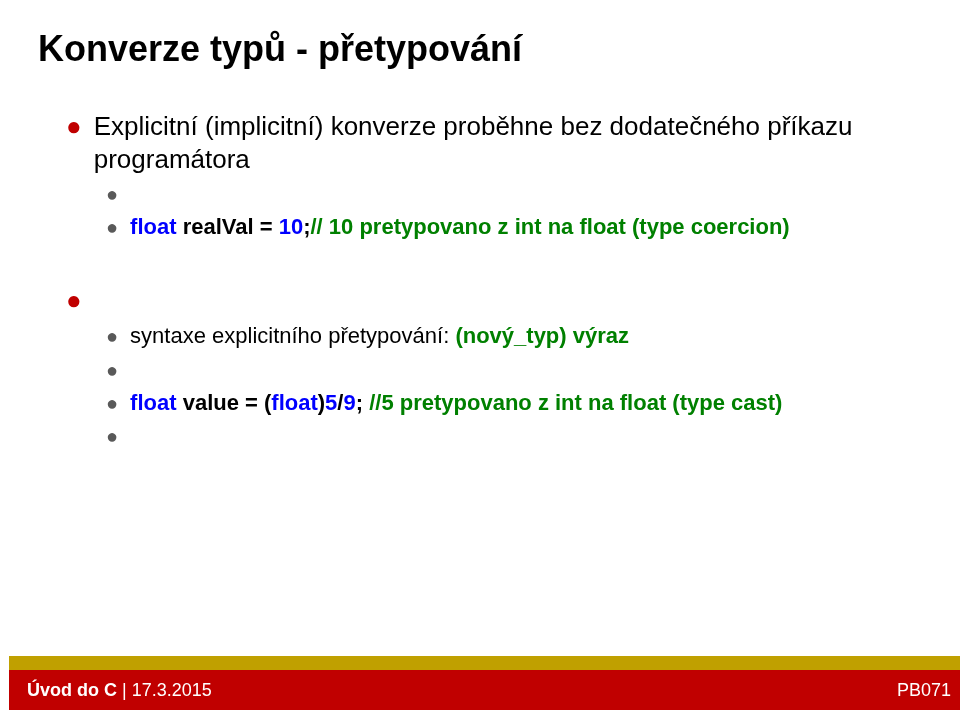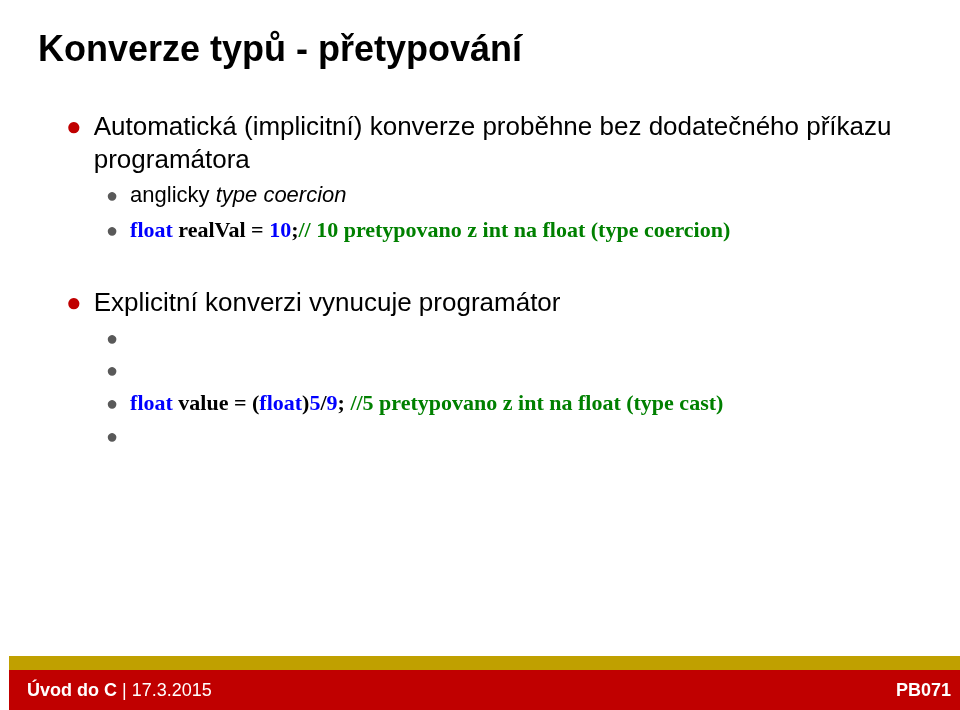--- a/index.html
+++ b/index.html
@@ -45,21 +45,21 @@
     line-height: 1.3;
     color: #000;
   }
   .bullet-lvl2 .dot {
     color: #595959;
     font-size: 20px;
     margin-right: 12px;
     flex-shrink: 0;
   }
   .italic { font-style: italic; }
-  .code { font-family: Liberation Serif, serif; font-weight: bold; }
+  .code { font-family: Liberation Sans, sans-serif; font-weight: bold; }
   .blue { color: #0000ff; }
   .green { color: #008000; }
   .section-gap { height: 36px; }
   .footer {
     position: absolute;
     left: 9px;
     bottom: 0;
     width: 100%;
   }
   .footer-goldbar {
@@ -76,57 +76,55 @@
     justify-content: space-between;
     padding: 0 18px;
   }
   .footer-left {
     color: #ffffff;
     font-size: 18px;
   }
   .footer-right {
     color: #ffffff;
     font-size: 18px;
-    font-weight: bold;
   }
 </style>
 </head>
 <body>
 
 <div class="slide">
   <h1 class="title">Konverze typů - přetypování</h1>
 
   <div class="bullet-lvl1">
     <span class="dot">●</span>
-    <span>Automatická (implicitní) konverze proběhne bez dodatečného příkazu programátora</span>
+    <span>Explicitní (implicitní) konverze proběhne bez dodatečného příkazu programátora</span>
   </div>
 
   <div class="bullet-lvl2">
     <span class="dot">●</span>
-    <span>
-      <span>anglicky </span><span class="italic">type coercion</span>
-    </span>
   </div>
 
   <div class="bullet-lvl2">
     <span class="dot">●</span>
     <span class="code">
       <span class="blue">float</span><span> realVal = </span><span class="blue">10</span><span>;</span><span class="green">// 10 pretypovano z int na float (type coercion)</span>
     </span>
   </div>
 
   <div class="section-gap"></div>
 
   <div class="bullet-lvl1">
     <span class="dot">●</span>
-    <span>Explicitní konverzi vynucuje programátor</span>
   </div>
 
   <div class="bullet-lvl2">
     <span class="dot">●</span>
+    <span>
+      <span>syntaxe explicitního přetypování: </span><span class="code green">(nový_typ) výraz</span>
+    </span>
   </div>
 
   <div class="bullet-lvl2">
     <span class="dot">●</span>
   </div>
 
   <div class="bullet-lvl2">
     <span class="dot">●</span>
     <span class="code">
       <span class="blue">float</span><span> value = (</span><span class="blue">float</span><span>)</span><span class="blue">5</span><span>/</span><span class="blue">9</span><span>; </span><span class="green">//5 pretypovano z int na float (type cast)</span>

